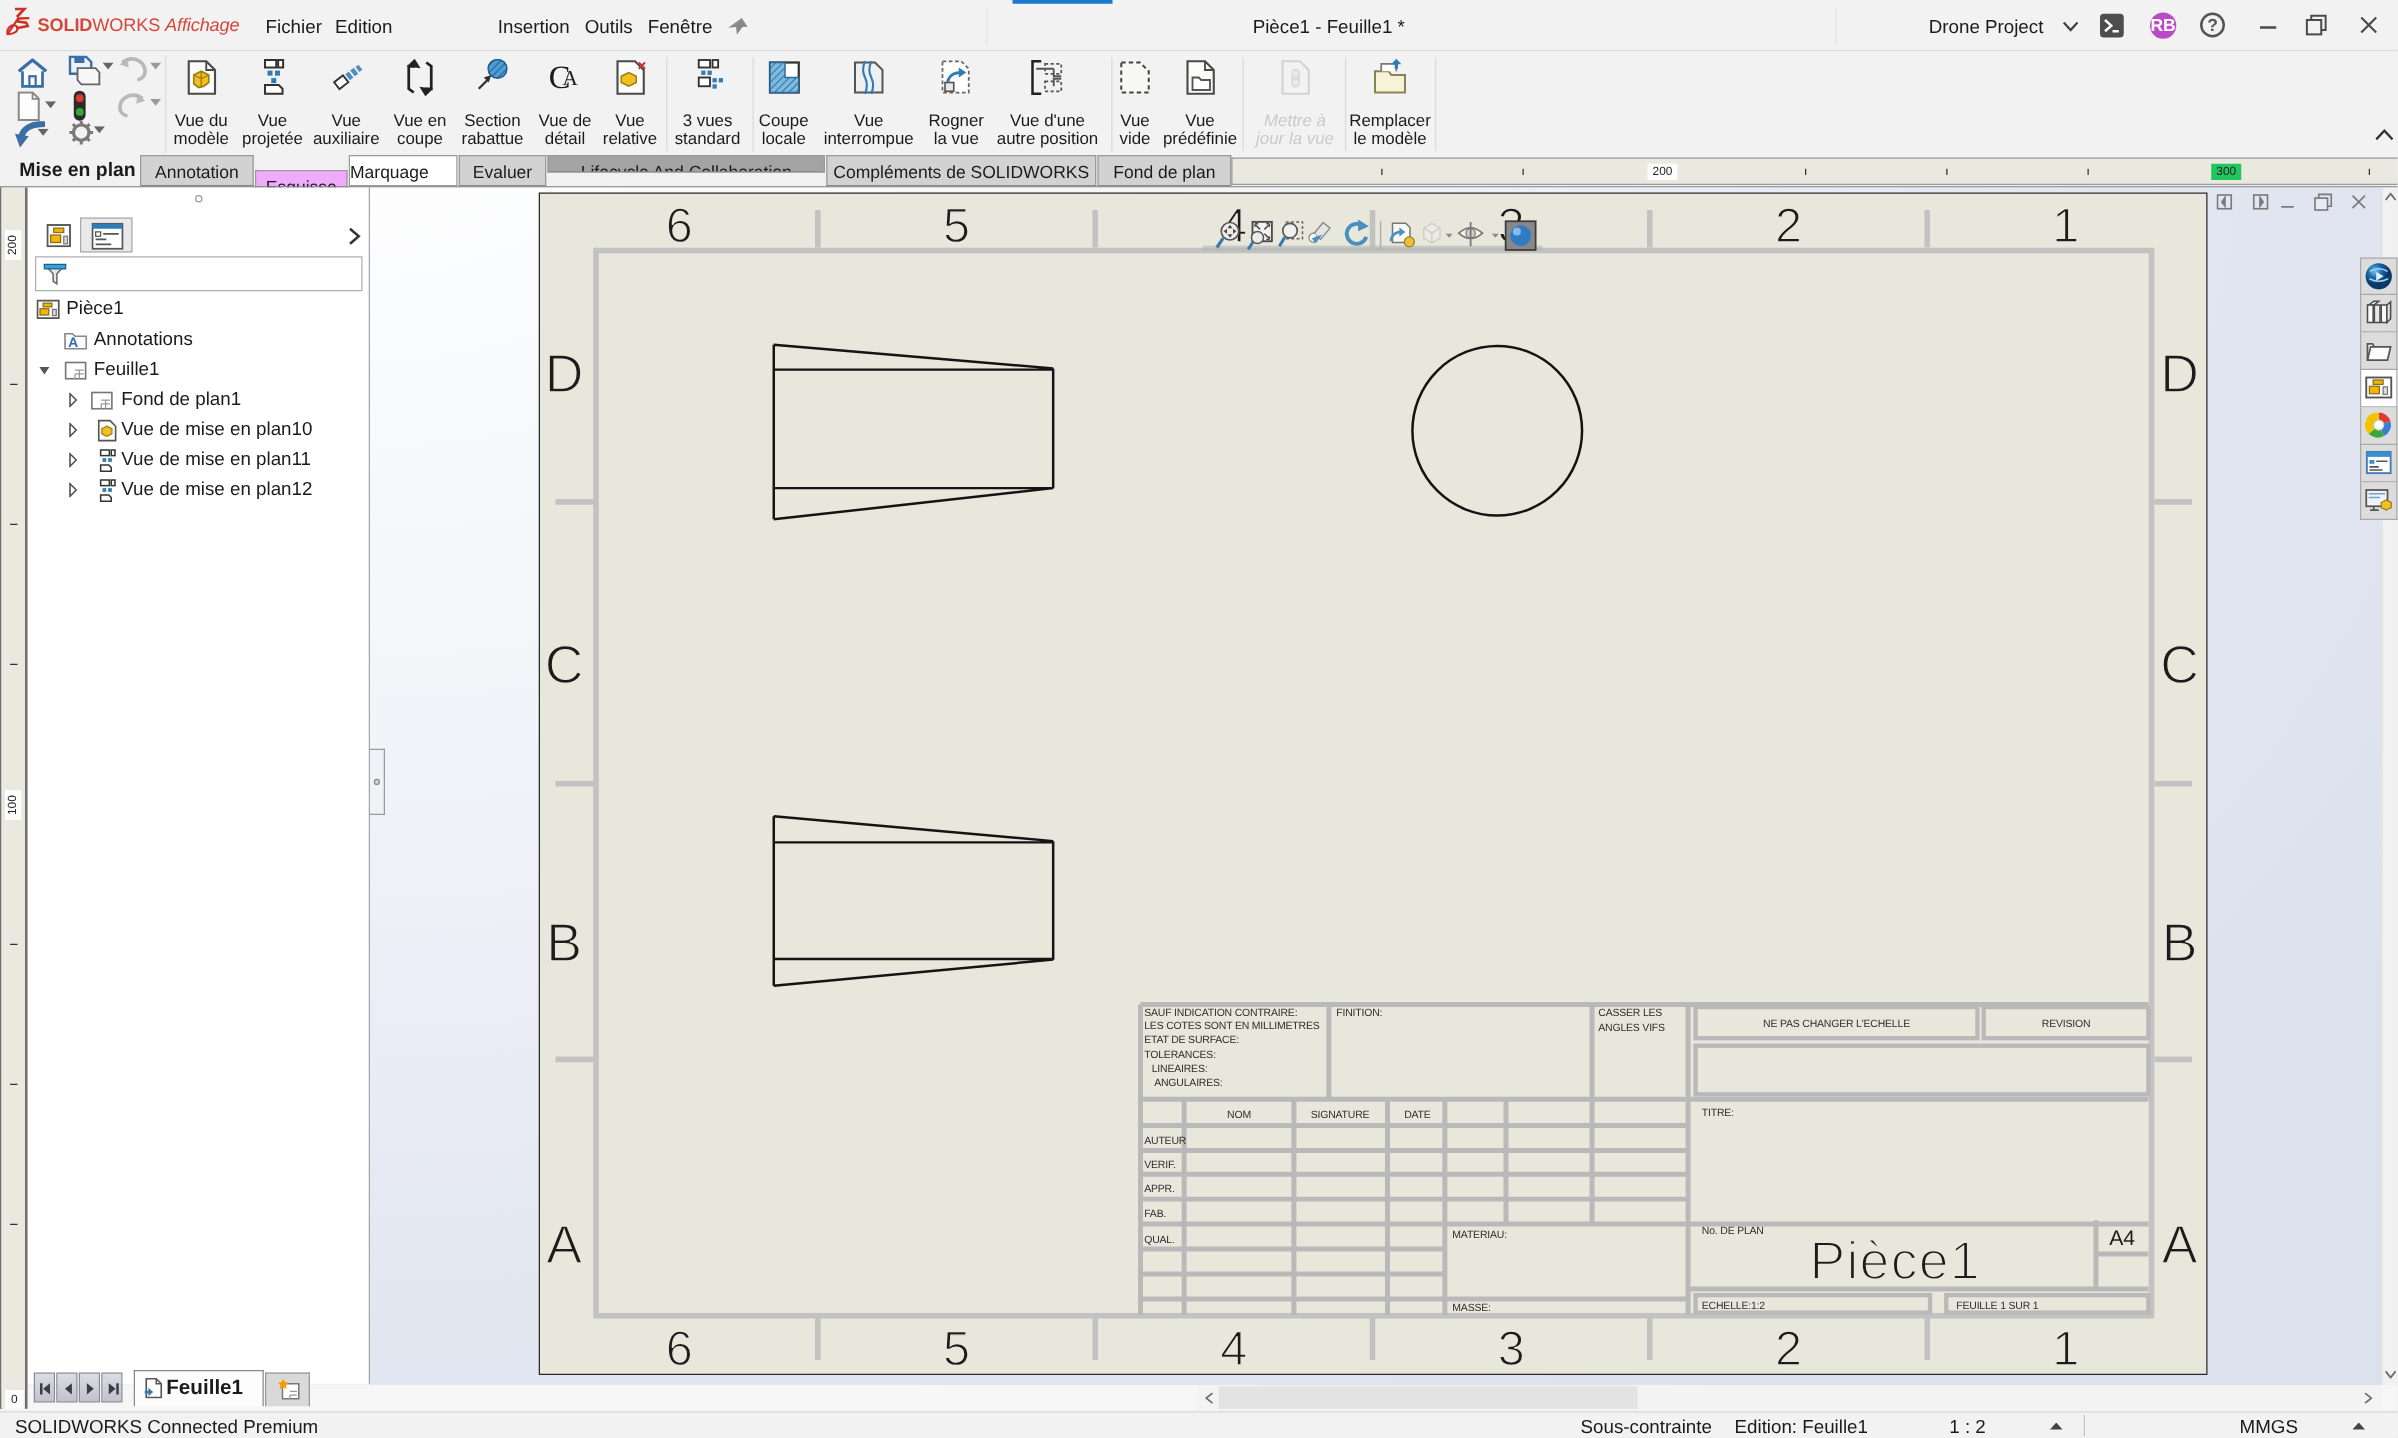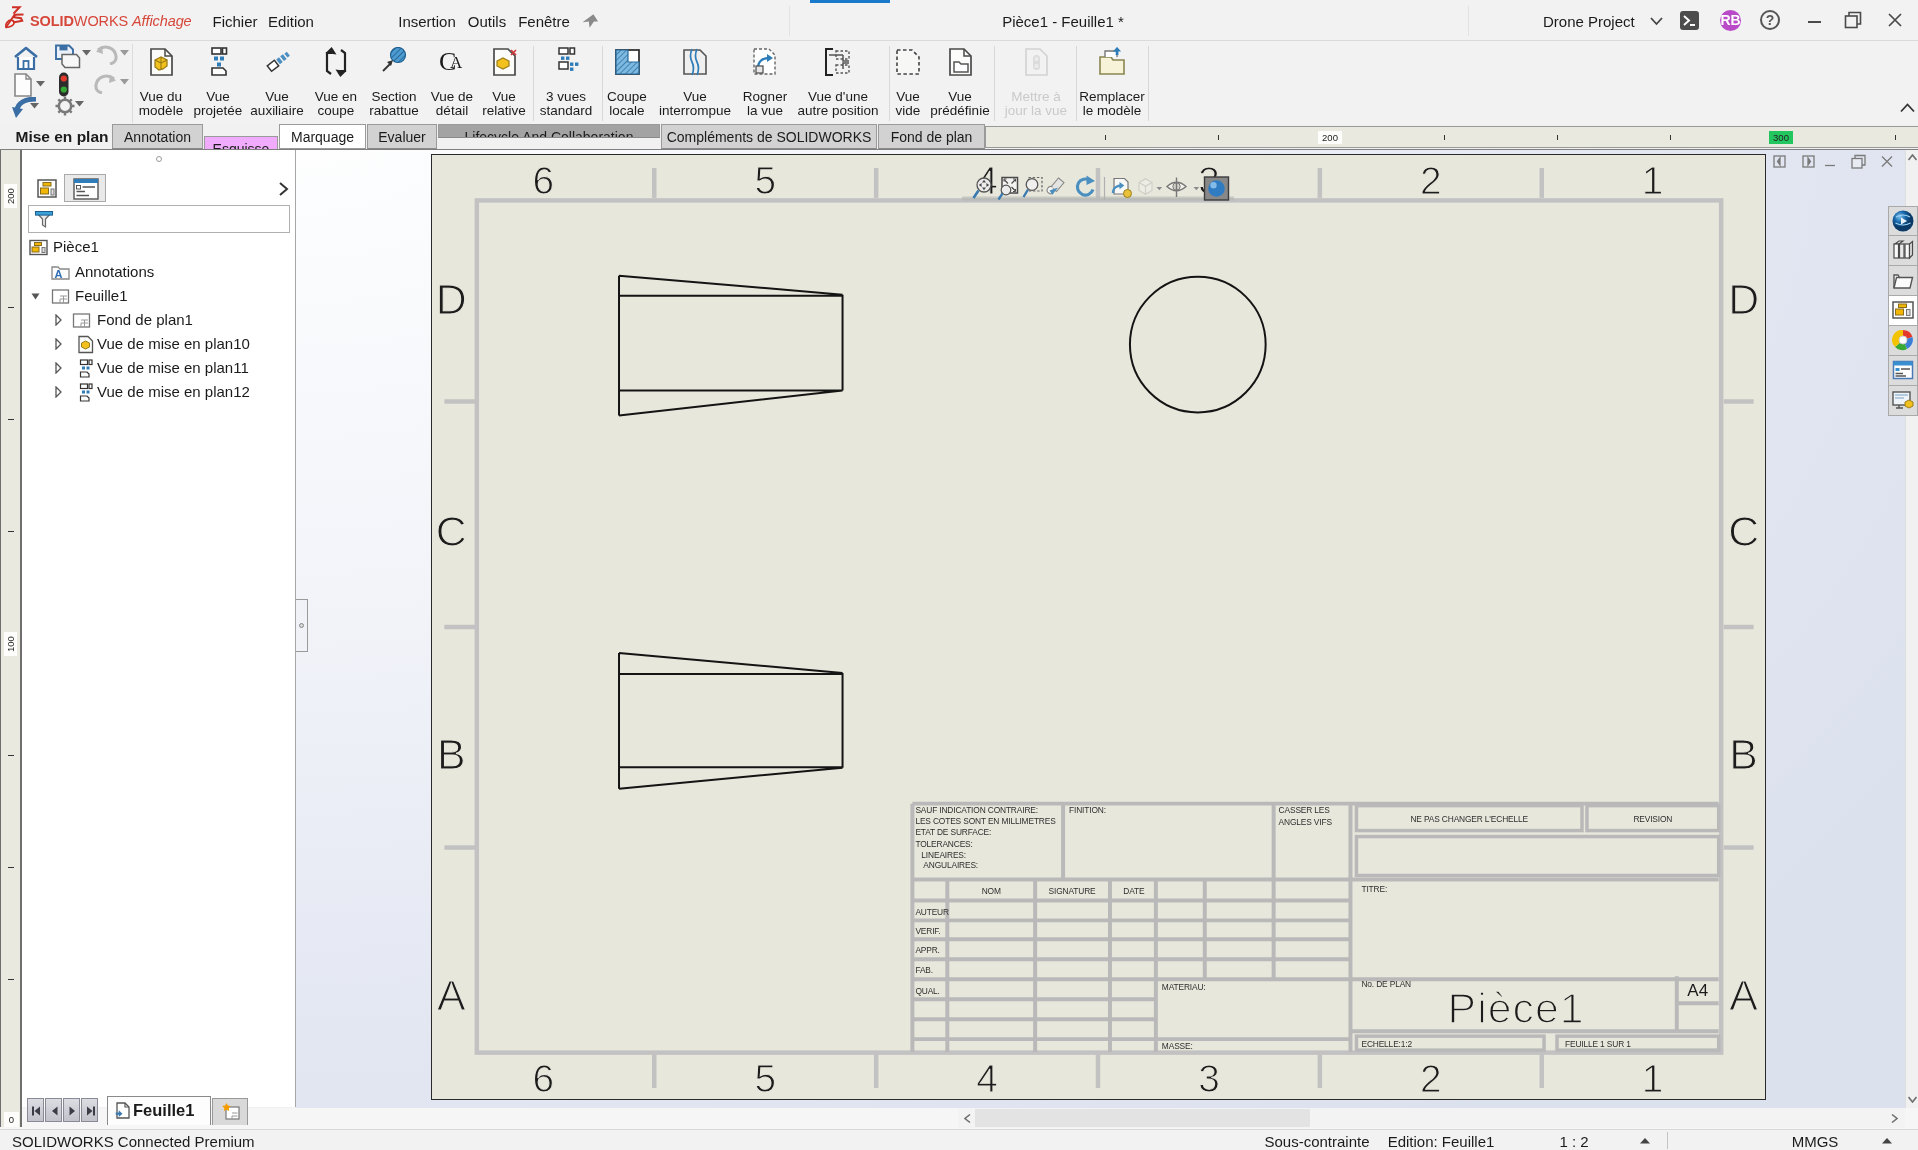--- a/index.html
+++ b/index.html
@@ -270,37 +270,37 @@
       </svg>
     <div class="abs" style="left:0;top:49px;width:104px;text-align:center;font-size:13.5px;line-height:14px;color:#1b1b1b;white-space:nowrap;">Vue<br>prédéfinie</div>
   </div>
   <div class="abs" style="left:984px;top:0;width:104px;height:82px;opacity:.55;">
     <svg class="abs" style="left:37px;top:6px;" width="30" height="30" viewBox="0 0 30 30">
         <path d="M5 2 H19 L26 9 V28 H5 Z" fill="#f2f2f2" stroke="#bbb" stroke-width="1.7"></path>
         <rect x="12" y="8" width="7" height="15" rx="3.5" fill="#c9c9c9"></rect>
         <circle cx="15.5" cy="12" r="2.2" fill="#e4e4e4"></circle>
         <circle cx="15.5" cy="19" r="2.2" fill="#e4e4e4"></circle>
       </svg>
-    <div class="abs" style="left:0;top:49px;width:104px;text-align:center;font-size:13.5px;line-height:14px;color:#a9a9a9;white-space:nowrap;">Mettre à<br>jour la vue</div>
+    <div class="abs" style="left:0;top:49px;width:104px;text-align:center;font-size:13.5px;line-height:14px;color:#a9a9a9;white-space:nowrap;font-style:italic;">Mettre à<br>jour la vue</div>
   </div>
   <div class="abs" style="left:1060px;top:0;width:104px;height:82px;">
     <svg class="abs" style="left:37px;top:6px;" width="30" height="30" viewBox="0 0 30 30">
         <path d="M3 10 H14 l2 3 h11 V27 H3 Z" fill="#f7f3d9" stroke="#8a8550" stroke-width="1.6"></path>
         <path d="M8 10 V4 h12 v6" fill="#fff" stroke="#777" stroke-width="1.4"></path>
         <path d="M13 10 V6 l-3 0 4.5 -5 4.5 5 -3 0 V10 Z" fill="#2e7cb8" transform="translate(7,-1) scale(0.9)"></path>
       </svg>
     <div class="abs" style="left:0;top:49px;width:104px;text-align:center;font-size:13.5px;line-height:14px;color:#1b1b1b;white-space:nowrap;">Remplacer<br>le modèle</div>
   </div>
 </div>
 
 <div class="abs" style="left:0;top:124px;width:1918px;height:26px;background:#f1f1f1;">
   <div class="abs" style="left:0;top:0;width:124px;height:25px;font-weight:bold;font-size:15.5px;text-align:center;line-height:25px;">Mise en plan</div>
   <div class="abs" style="left:112px;top:0;width:91px;height:25px;background:#d2d2d2;border:1px solid #9a9a9a;border-bottom:1px solid #8a8a8a;font-size:14px;text-align:center;line-height:24px;white-space:nowrap;overflow:hidden;">Annotation</div>
   <div class="abs" style="left:204px;top:12px;width:74px;height:25px;background:#f0abfc;border:1px solid #9a9a9a;border-bottom:1px solid #8a8a8a;font-size:14px;text-align:center;line-height:24px;white-space:nowrap;overflow:hidden;">Esquisse</div>
-  <div class="abs" style="left:279px;top:0;width:87px;height:25px;background:#ffffff;border:1px solid #9a9a9a;font-size:14px;text-align:center;line-height:24px;white-space:nowrap;overflow:hidden;">Marquage</div>
+  <div class="abs" style="left:279px;top:0;width:87px;height:25px;background:#ffffff;border:1px solid #9a9a9a;font-size:14px;line-height:24px;white-space:nowrap;overflow:hidden;">Marquage</div>
   <div class="abs" style="left:367px;top:0;width:70px;height:25px;background:#d2d2d2;border:1px solid #9a9a9a;border-bottom:1px solid #8a8a8a;font-size:14px;text-align:center;line-height:24px;white-space:nowrap;overflow:hidden;">Evaluer</div>
   <div class="abs" style="left:438px;top:0;width:222px;height:14px;background:#a3a3a3;border:1px solid #9a9a9a;border-bottom:1px solid #8a8a8a;font-size:14px;text-align:center;line-height:24px;white-space:nowrap;overflow:hidden;">Lifecycle And Collaboration</div>
   <div class="abs" style="left:661px;top:0;width:216px;height:25px;background:#d2d2d2;border:1px solid #9a9a9a;border-bottom:1px solid #8a8a8a;font-size:14px;text-align:center;line-height:24px;white-space:nowrap;overflow:hidden;">Compléments de SOLIDWORKS</div>
   <div class="abs" style="left:878px;top:0;width:107px;height:25px;background:#d2d2d2;border:1px solid #9a9a9a;border-bottom:1px solid #8a8a8a;font-size:14px;text-align:center;line-height:24px;white-space:nowrap;overflow:hidden;">Fond de plan</div>
   <div class="abs" style="left:985px;top:2px;width:933px;height:22px;background:#eae9e0;border:1px solid #999;border-right:none;">
     <div class="abs" style="left:119px;top:8px;width:1px;height:5px;background:#333;"></div>
     <div class="abs" style="left:232px;top:8px;width:1px;height:5px;background:#333;"></div>
     <div class="abs" style="left:345px;top:8px;width:1px;height:5px;background:#333;"></div>
     <div class="abs" style="left:458px;top:8px;width:1px;height:5px;background:#333;"></div>
     <div class="abs" style="left:571px;top:8px;width:1px;height:5px;background:#333;"></div>

